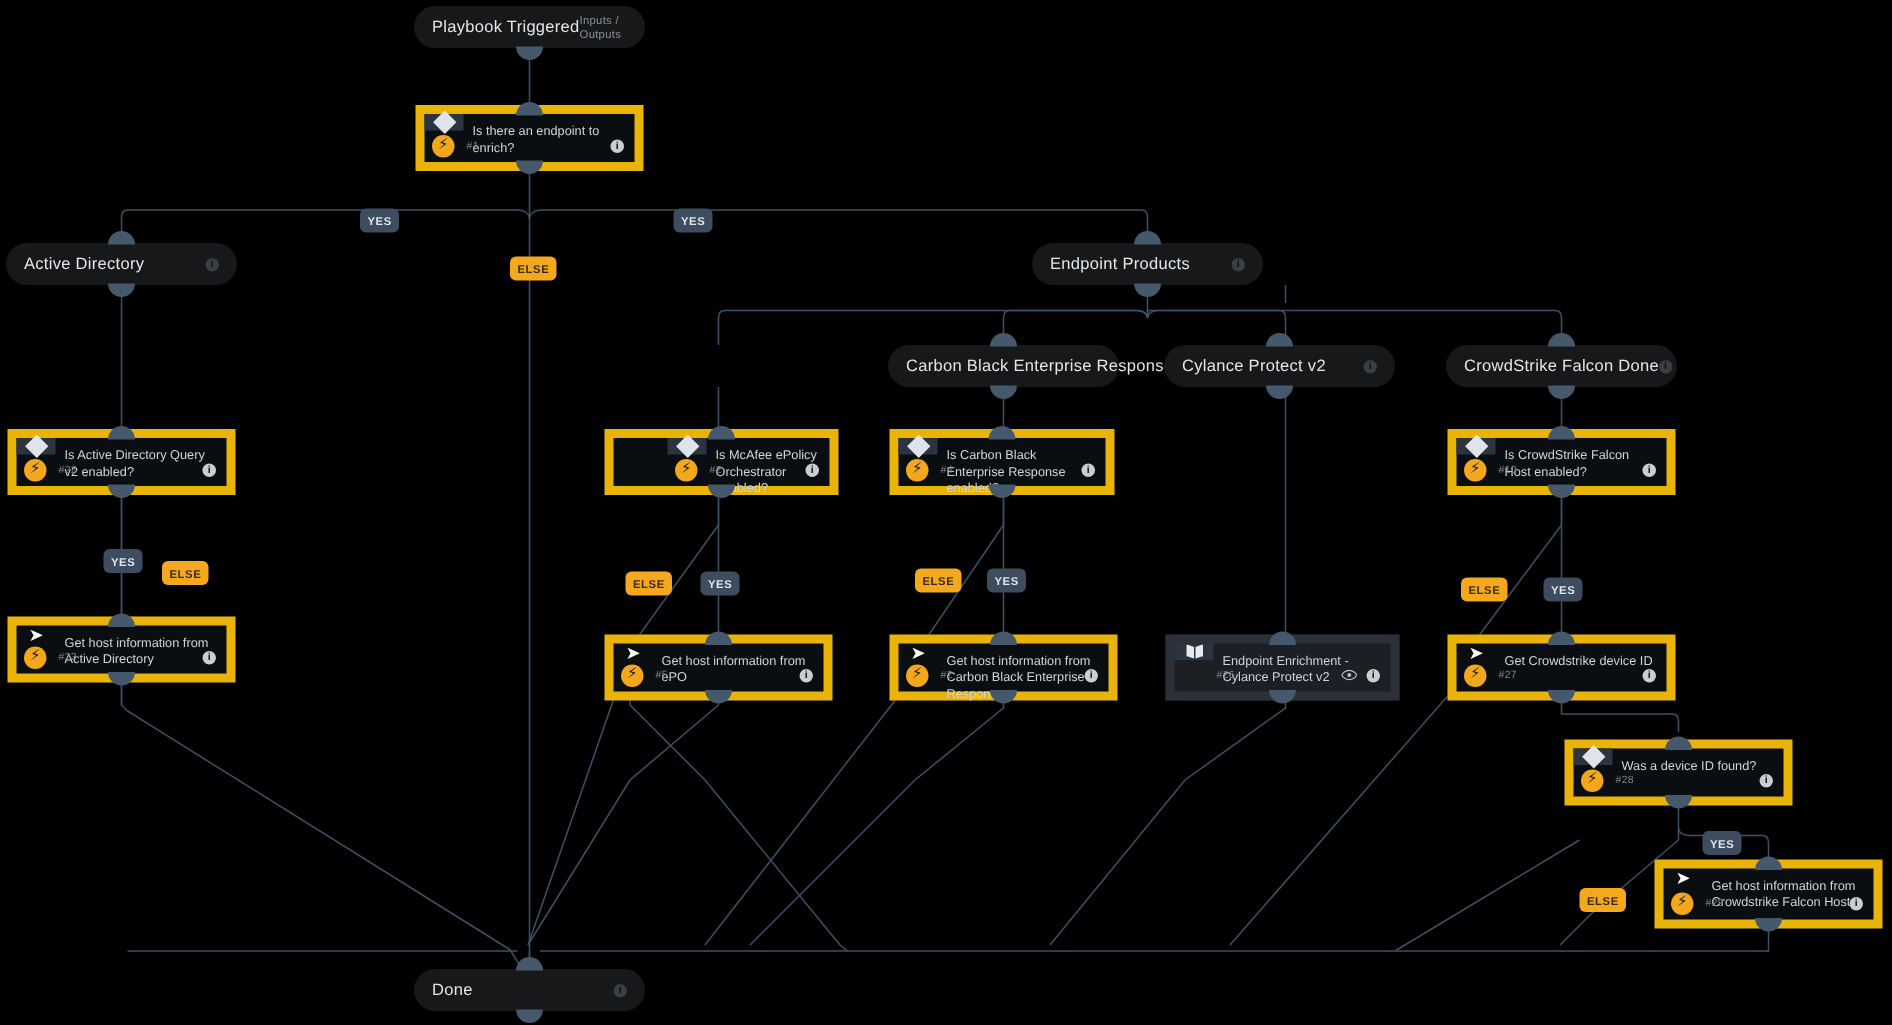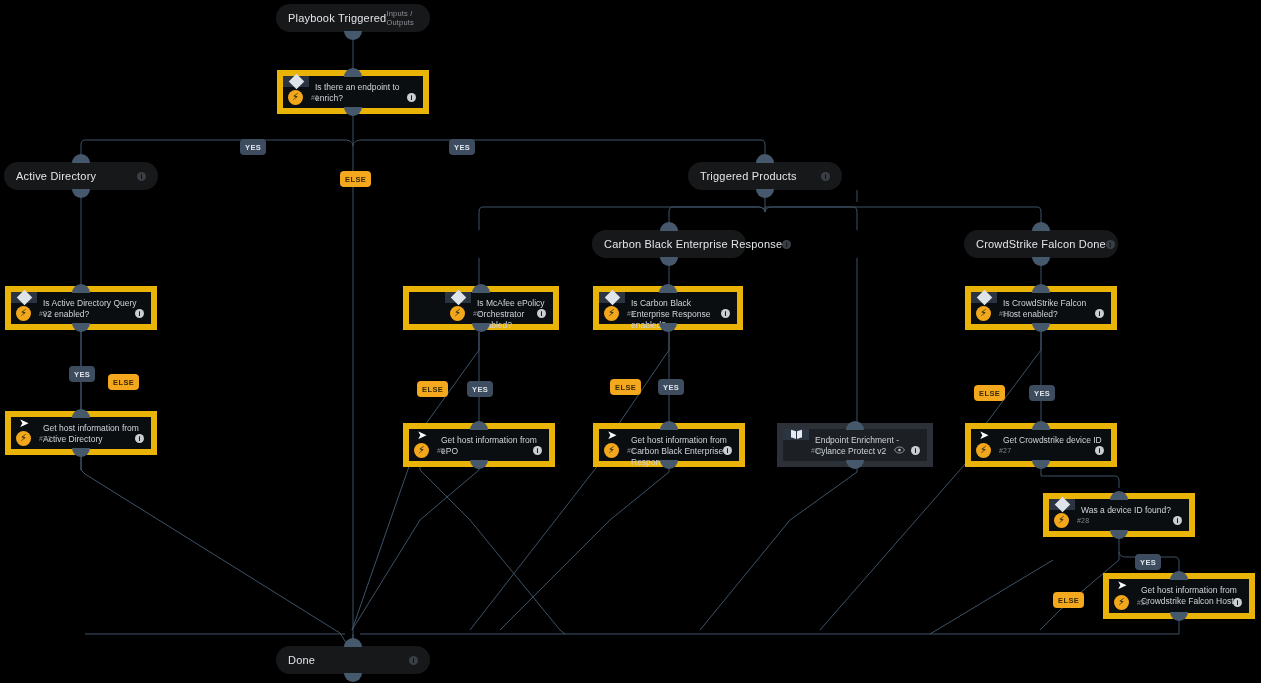--- a/index.html
+++ b/index.html
@@ -177,38 +177,46 @@
   <div class="pill" style="left:4px;top:162px;width:154px;">
     <span class="pill-title">Active Directory</span>
     <span class="pill-right">
         <span class="info">i</span>
       </span>
     <span class="nub top"></span>
     <span class="nub bot"></span>
   </div>
 
   <div class="pill" style="left:688px;top:162px;width:154px;">
-    <span class="pill-title">Triggered Products</span>
+    <span class="pill-title">Endpoint Products</span>
     <span class="pill-right">
         <span class="info">i</span>
       </span>
     <span class="nub top"></span>
     <span class="nub bot"></span>
   </div>
 
 
   <div class="pill" style="left:592px;top:230px;width:154px;">
     <span class="pill-title">Carbon Black Enterprise Response</span>
     <span class="pill-right">
         <span class="info">i</span>
       </span>
     <span class="nub top"></span>
     <span class="nub bot"></span>
   </div>
 
+  <div class="pill" style="left:776px;top:230px;width:154px;">
+    <span class="pill-title">Cylance Protect v2</span>
+    <span class="pill-right">
+        <span class="info">i</span>
+      </span>
+    <span class="nub top"></span>
+    <span class="nub bot"></span>
+  </div>
 
   <div class="pill" style="left:964px;top:230px;width:154px;">
     <span class="pill-title">CrowdStrike Falcon Done</span>
     <span class="pill-right">
         <span class="info">i</span>
       </span>
     <span class="nub top"></span>
     <span class="nub bot"></span>
   </div>
 

